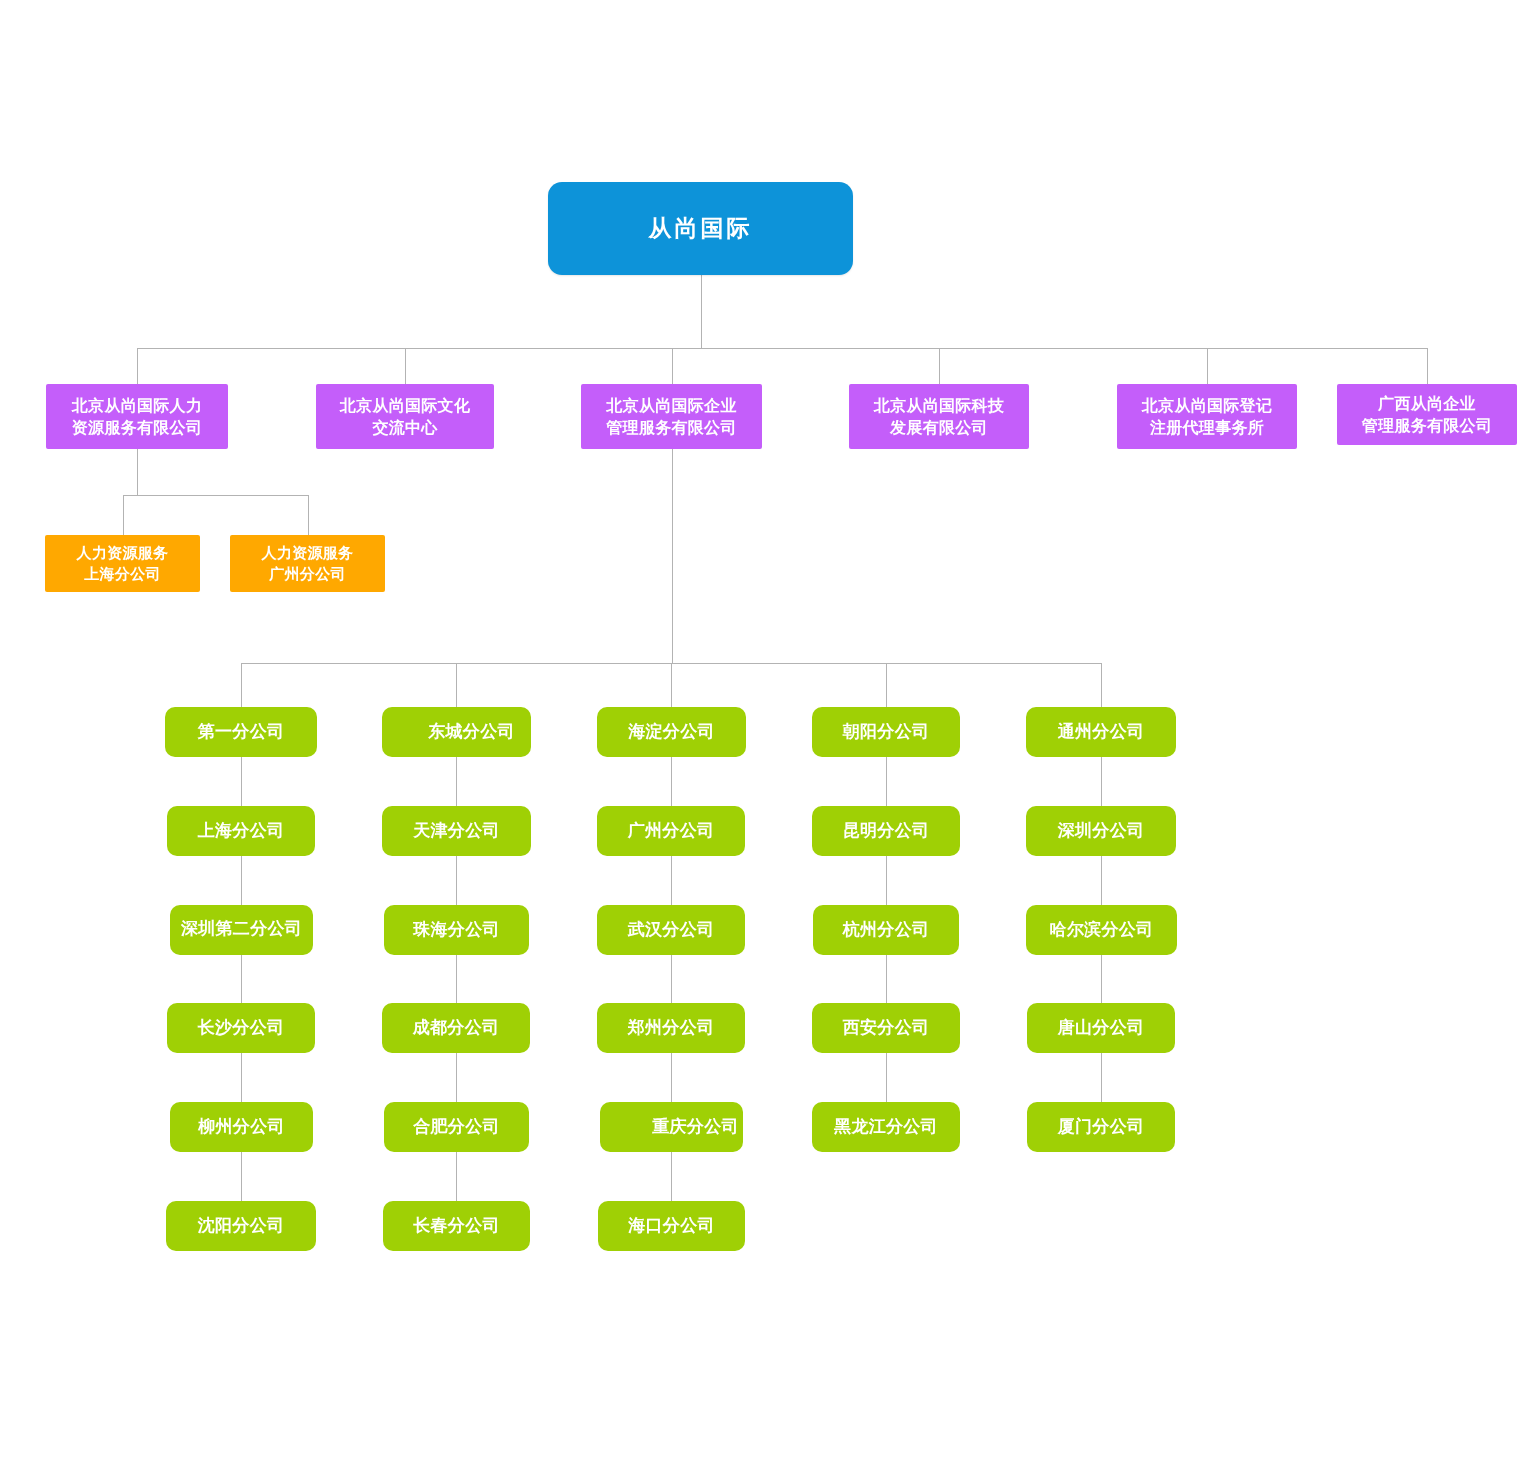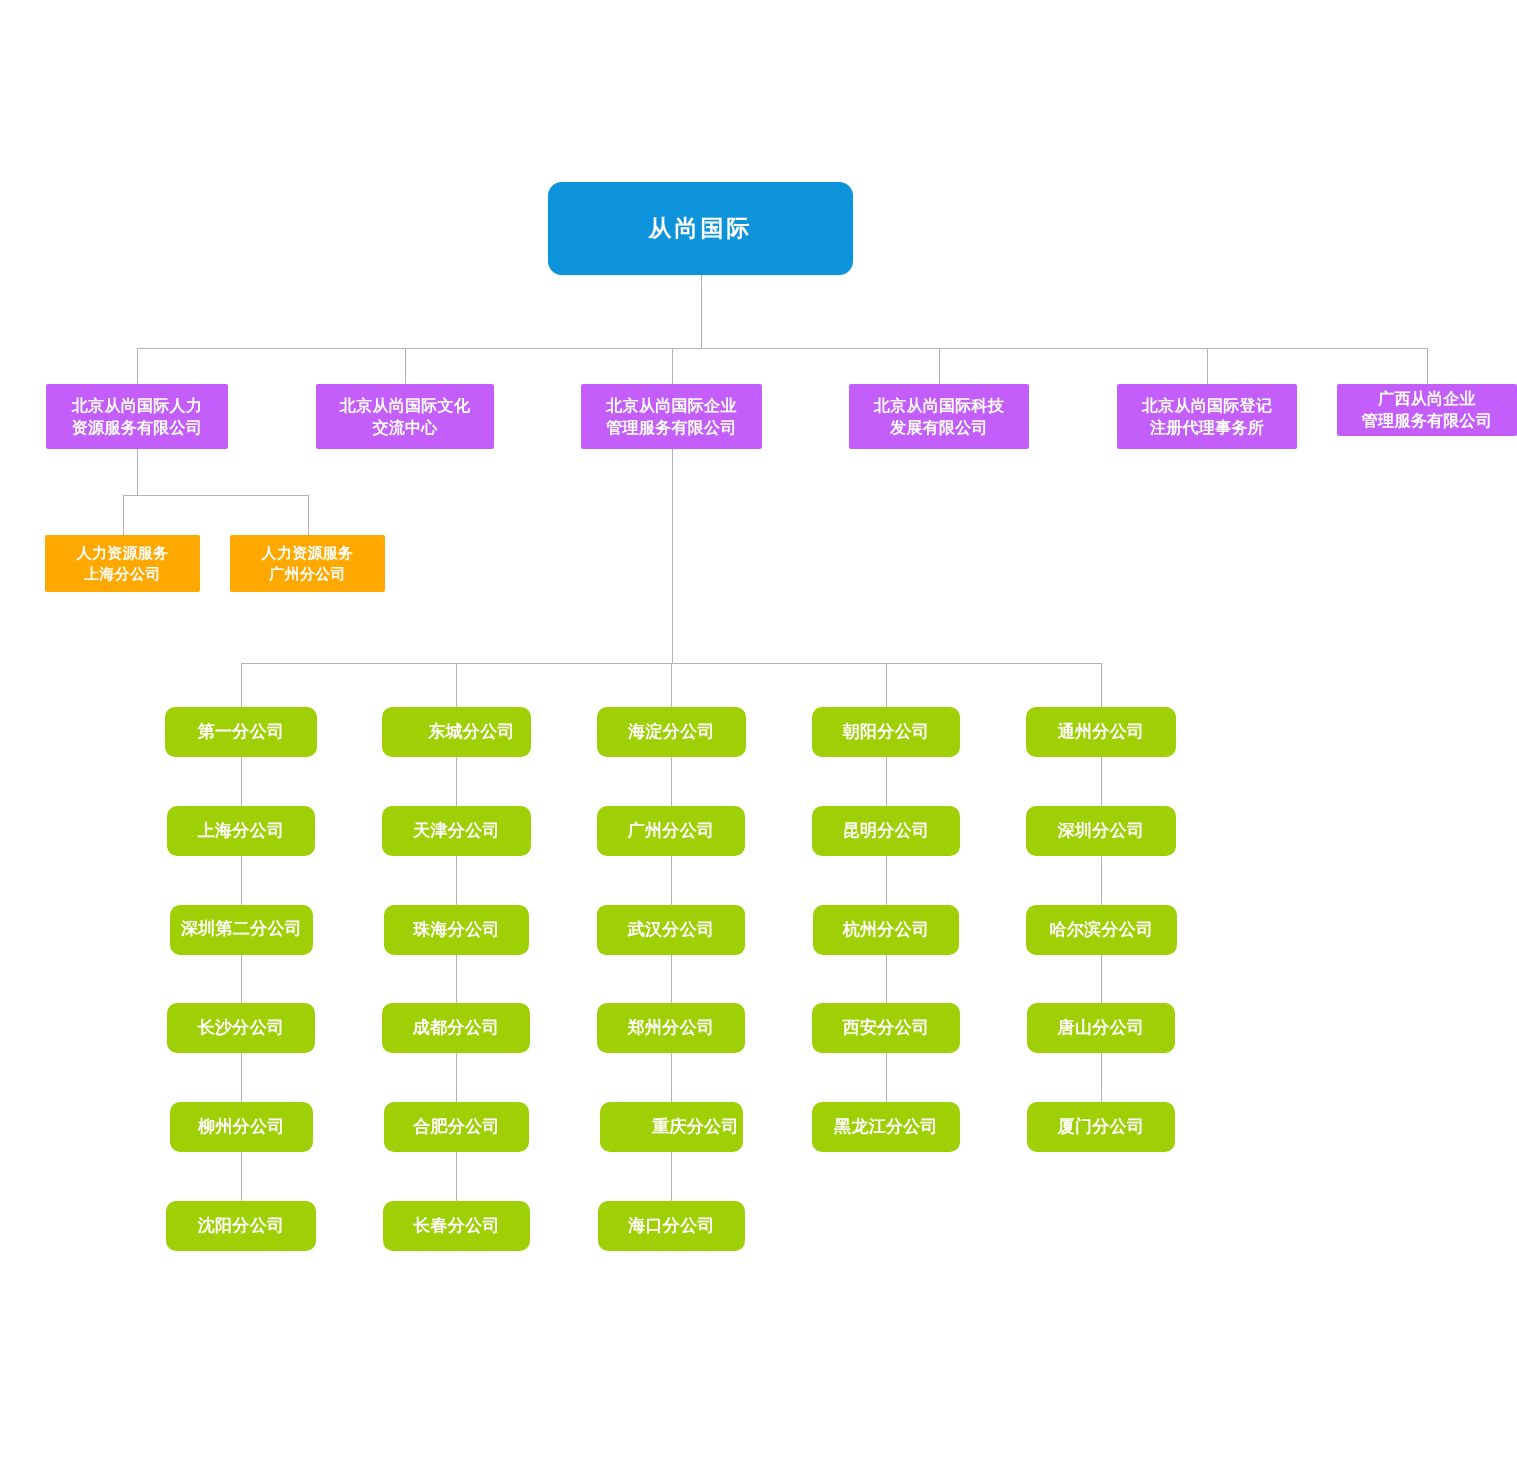--- a/index.html
+++ b/index.html
@@ -97,41 +97,41 @@
       <div class="node subsidiary" style="left: 46px; top: 384px; width: 182px; height: 65px;">北京从尚国际人力
 资源服务有限公司</div>
       <div class="node subsidiary" style="left: 316px; top: 384px; width: 178px; height: 65px;">北京从尚国际文化
 交流中心</div>
       <div class="node subsidiary" style="left: 581px; top: 384px; width: 181px; height: 65px;">北京从尚国际企业
 管理服务有限公司</div>
       <div class="node subsidiary" style="left: 849px; top: 384px; width: 180px; height: 65px;">北京从尚国际科技
 发展有限公司</div>
       <div class="node subsidiary" style="left: 1117px; top: 384px; width: 180px; height: 65px;">北京从尚国际登记
 注册代理事务所</div>
-      <div class="node subsidiary" style="left: 1337px; top: 384px; width: 180px; height: 52px;">广西从尚企业
+      <div class="node subsidiary" style="left: 1337px; top: 384px; width: 180px; height: 61px;">广西从尚企业
 管理服务有限公司</div>
       <div class="node branchoffice" style="left: 45px; top: 535px; width: 155px; height: 57px;">人力资源服务
 上海分公司</div>
       <div class="node branchoffice" style="left: 230px; top: 535px; width: 155px; height: 57px;">人力资源服务
 广州分公司</div>
       <div class="node regional" style="left: 165px; top: 707px; width: 152px; height: 50px;">第一分公司</div>
       <div class="node regional" style="left: 167px; top: 806px; width: 148px; height: 50px;">上海分公司</div>
       <div class="node regional" style="left: 170px; top: 905px; width: 143px; height: 50px; font-family: Liberation Mono, monospace;">深圳第二分公司</div>
       <div class="node regional" style="left: 167px; top: 1003px; width: 148px; height: 50px;">长沙分公司</div>
       <div class="node regional" style="left: 170px; top: 1102px; width: 143px; height: 50px;">柳州分公司</div>
       <div class="node regional" style="left: 166px; top: 1201px; width: 150px; height: 50px;">沈阳分公司</div>
       <div class="node regional" style="left: 382px; top: 707px; width: 149px; height: 50px; padding-left: 30px;">东城分公司</div>
       <div class="node regional" style="left: 382px; top: 806px; width: 149px; height: 50px;">天津分公司</div>
       <div class="node regional" style="left: 384px; top: 905px; width: 145px; height: 50px;">珠海分公司</div>
       <div class="node regional" style="left: 382px; top: 1003px; width: 148px; height: 50px;">成都分公司</div>
       <div class="node regional" style="left: 384px; top: 1102px; width: 145px; height: 50px;">合肥分公司</div>
       <div class="node regional" style="left: 383px; top: 1201px; width: 147px; height: 50px;">长春分公司</div>
       <div class="node regional" style="left: 597px; top: 707px; width: 149px; height: 50px;">海淀分公司</div>
       <div class="node regional" style="left: 597px; top: 806px; width: 148px; height: 50px;">广州分公司</div>
-      <div class="node regional" style="left: 597px; top: 905px; width: 148px; height: 50px; border-radius: 9px;">武汉分公司</div>
+      <div class="node regional" style="left: 597px; top: 905px; width: 148px; height: 50px;">武汉分公司</div>
       <div class="node regional" style="left: 597px; top: 1003px; width: 148px; height: 50px;">郑州分公司</div>
       <div class="node regional" style="left: 600px; top: 1102px; width: 143px; height: 50px; padding-left: 48px;">重庆分公司</div>
       <div class="node regional" style="left: 598px; top: 1201px; width: 147px; height: 50px;">海口分公司</div>
       <div class="node regional" style="left: 812px; top: 707px; width: 148px; height: 50px;">朝阳分公司</div>
       <div class="node regional" style="left: 812px; top: 806px; width: 148px; height: 50px;">昆明分公司</div>
       <div class="node regional" style="left: 813px; top: 905px; width: 146px; height: 50px;">杭州分公司</div>
       <div class="node regional" style="left: 812px; top: 1003px; width: 148px; height: 50px;">西安分公司</div>
       <div class="node regional" style="left: 812px; top: 1102px; width: 148px; height: 50px;">黑龙江分公司</div>
       <div class="node regional" style="left: 1026px; top: 707px; width: 150px; height: 50px;">通州分公司</div>
       <div class="node regional" style="left: 1026px; top: 806px; width: 150px; height: 50px;">深圳分公司</div>

